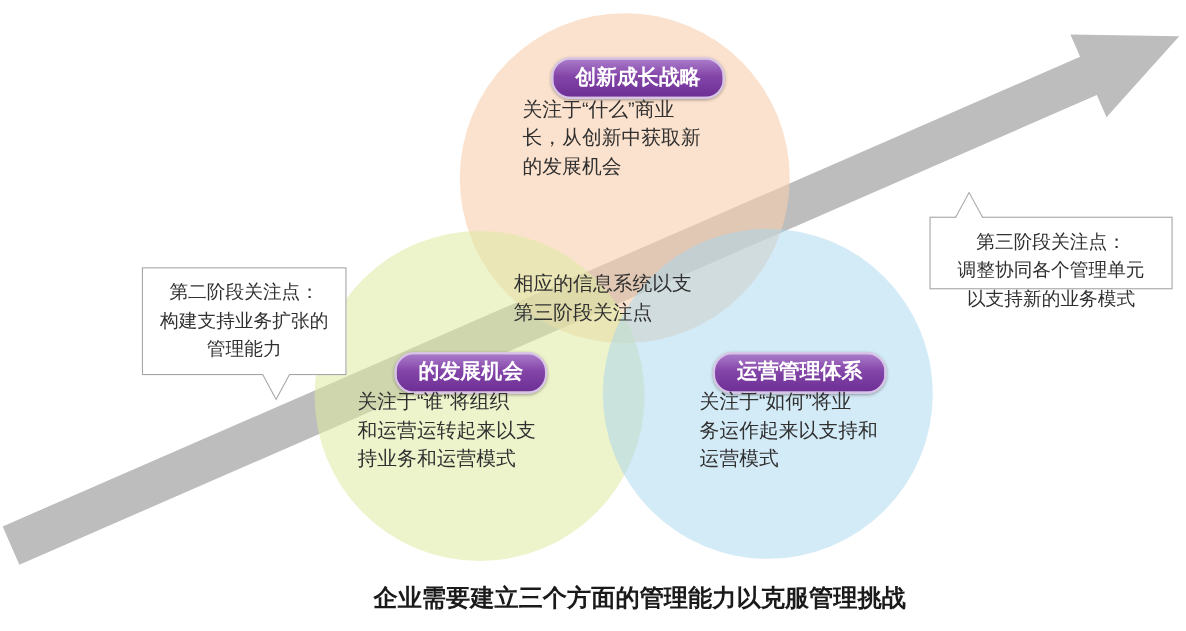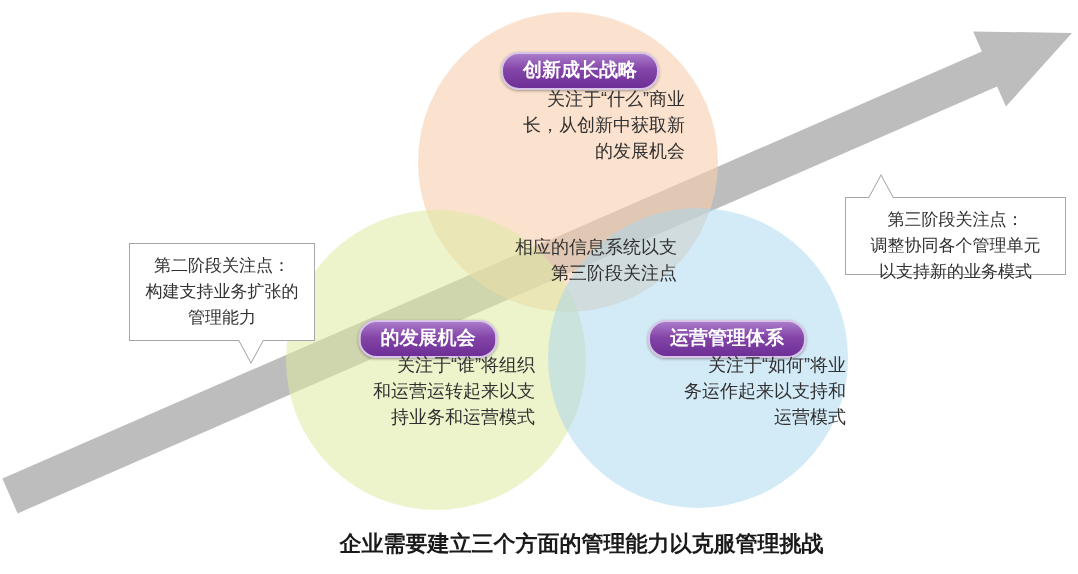--- a/index.html
+++ b/index.html
@@ -39,45 +39,45 @@
     box-shadow: 0 1px 3px rgba(0,0,0,0.35);
   }
   .badge-top   { left: 580px; top: 52px; }
   .badge-left  { left: 428px; top: 320px; }
   .badge-right { left: 727px; top: 320px; }
 
   .ctext {
     position: absolute;
     transform: translateX(-50%);
     z-index: 3;
-    text-align: right;
+    text-align: left;
     font-size: 18px;
     line-height: 26px;
     color: #303030;
     width: 210px;
   }
   .text-top    { left: 580px; top: 86px; }
-  .text-center { left: 572px; top: 234px; }
+  .text-center { left: 572px; top: 245px; }
   .text-left   { left: 430px; top: 352px; }
   .text-right  { left: 741px; top: 352px; }
 
   .callout {
     position: absolute;
     z-index: 2;
     box-sizing: border-box;
     background: #ffffff;
     border: 1px solid #a6a6a6;
     text-align: center;
     font-size: 17px;
     line-height: 26px;
     color: #303030;
     padding-top: 9px;
   }
   .callout-left  { left: 129px; top: 243px; width: 186px; height: 98px; }
-  .callout-right { left: 845px; top: 197px; width: 221px; height: 78px; }
+  .callout-right { left: 845px; top: 197px; width: 221px; height: 66px; }
 
   .tail-down {
     position: absolute; bottom: -24px; left: 108px;
     width: 0; height: 0;
     border-left: 13px solid transparent;
     border-right: 13px solid transparent;
     border-top: 24px solid #a6a6a6;
   }
   .tail-down::after {
     content: ""; position: absolute; left: -13px; top: -26px;

